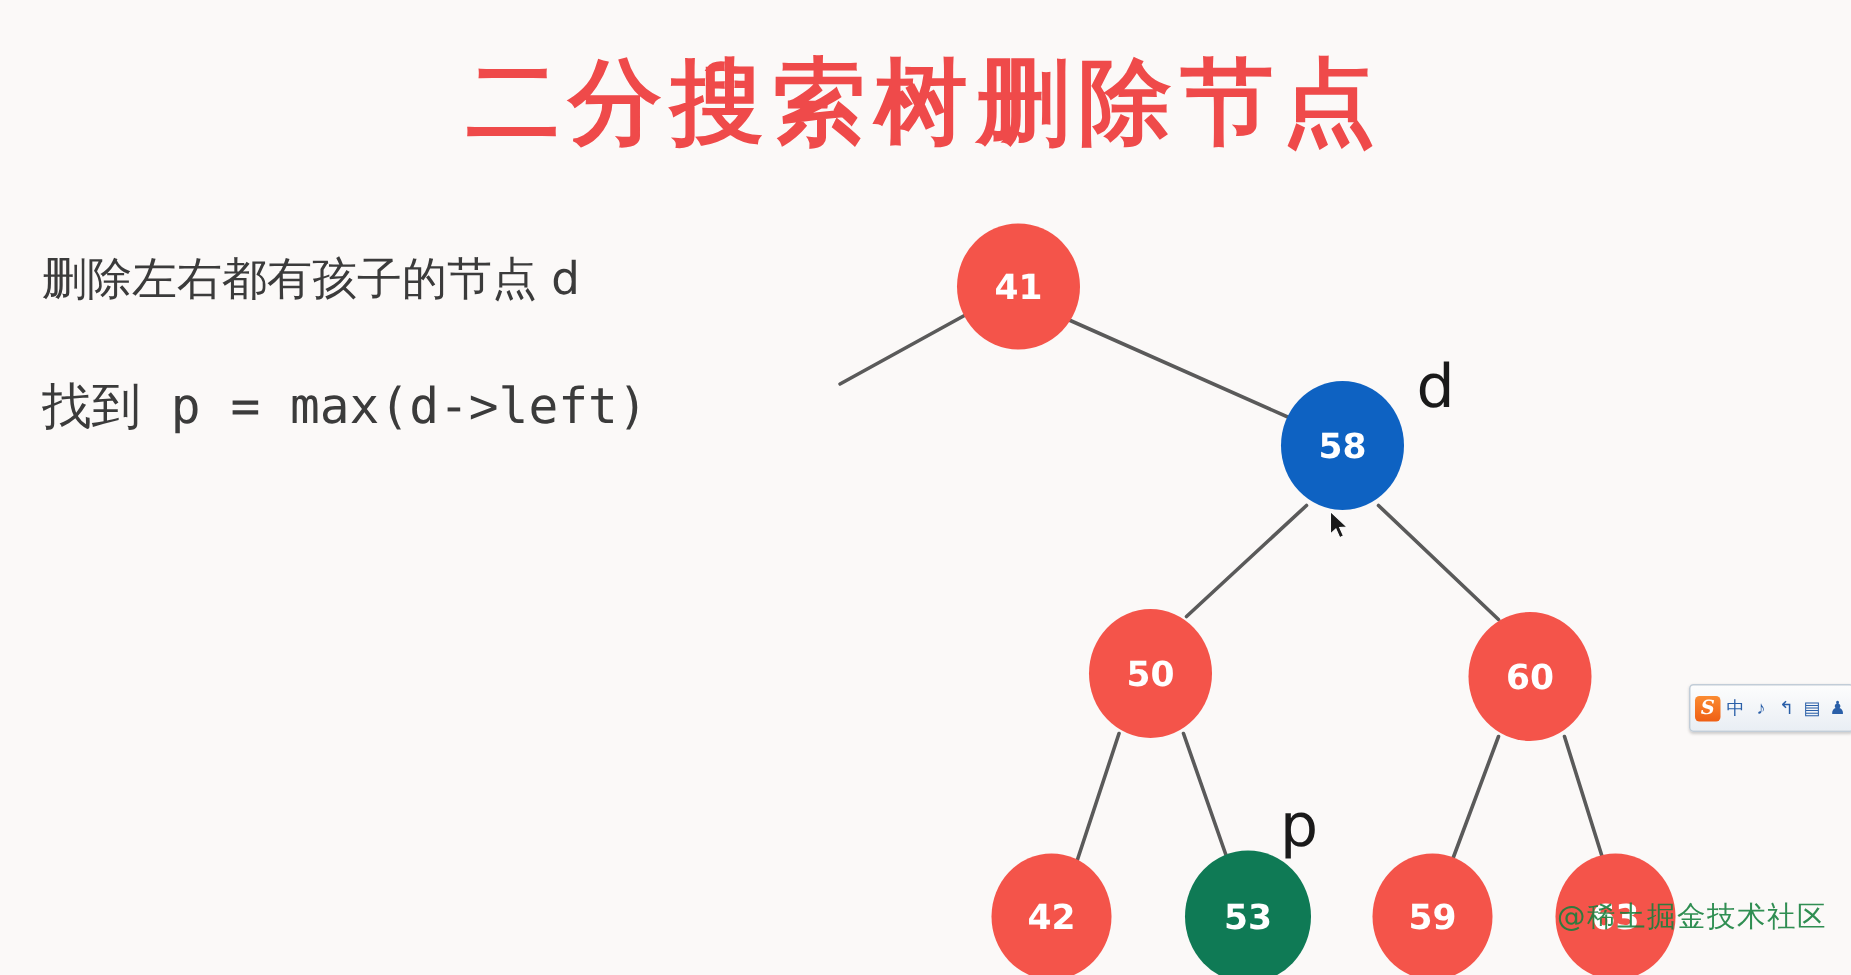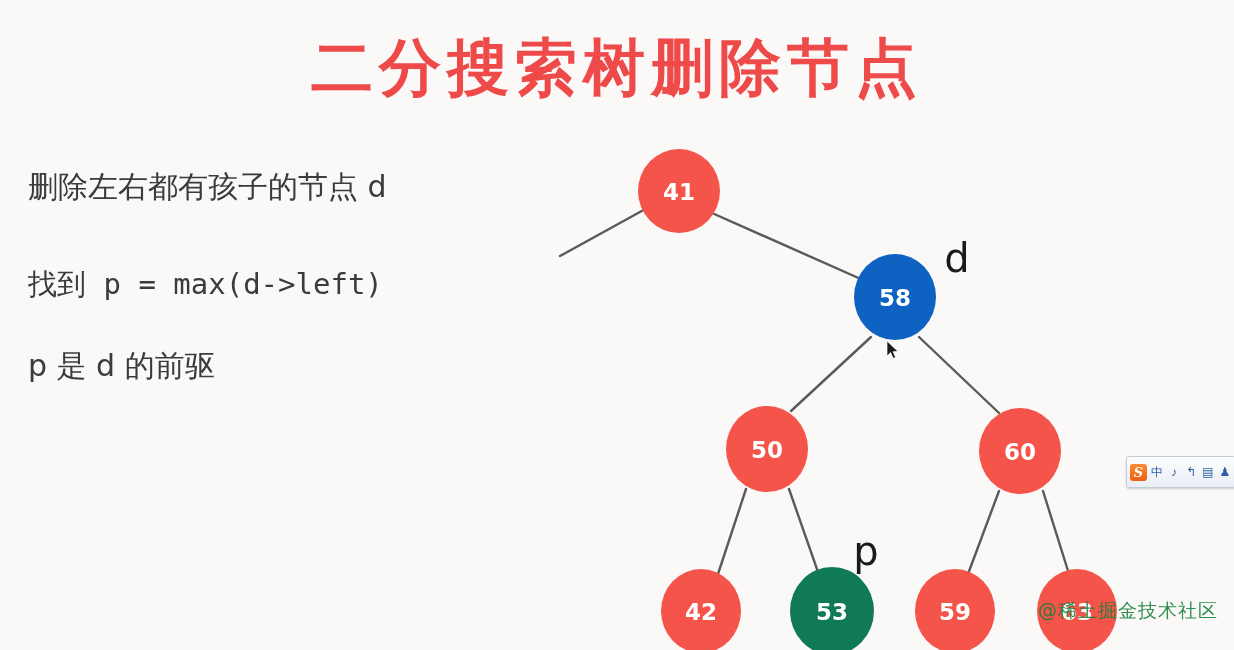--- a/index.html
+++ b/index.html
@@ -39,22 +39,22 @@
     top: 172px;
     width: 500px;
   }
   .text-line {
     color: #3b3b3b;
     font-size: 30px;
     line-height: 1.0;
     white-space: nowrap;
     font-family: "DejaVu Sans", "Liberation Sans", sans-serif;
   }
-  .text-line.l1 { margin-bottom: 68px; }
-  .text-line.l2 { margin-bottom: 52px; font-family: "DejaVu Sans Mono", "Liberation Mono", monospace; font-size: 29px; }
+  .text-line.l1 { margin-bottom: 52px; }
+  .text-line.l2 { margin-bottom: 52px; font-family: "DejaVu Sans Mono", "Liberation Mono", monospace; font-size: 33px; }
   .text-line.l3 { }
 
   
   #tree-svg {
     position: absolute;
     left: 0;
     top: 0;
     width: 1234px;
     height: 650px;
   }
@@ -149,21 +149,20 @@
 </head>
 <body>
 
 <div id="slide">
 
   <div id="title">二分搜索树删除节点</div>
 
   <div id="text-block">
     <div class="text-line l1">删除左右都有孩子的节点 d</div>
     <div class="text-line l2">找到 p = max(d-&gt;left)</div>
-    <div class="text-line l3">p 是 d 的前驱</div>
   </div>
 
   <svg id="tree-svg" viewBox="0 0 1234 650" xmlns="http://www.w3.org/2000/svg">
     <g id="edges-group">
         <line x1="560" y1="256" x2="649" y2="207" class="edge"></line>
         <line x1="712" y1="213" x2="863" y2="280" class="edge"></line>
         <line x1="871" y1="337" x2="791" y2="411" class="edge"></line>
         <line x1="919" y1="337" x2="999" y2="413" class="edge"></line>
         <line x1="746" y1="489" x2="718" y2="574" class="edge"></line>
         <line x1="789" y1="489" x2="818" y2="572" class="edge"></line>

